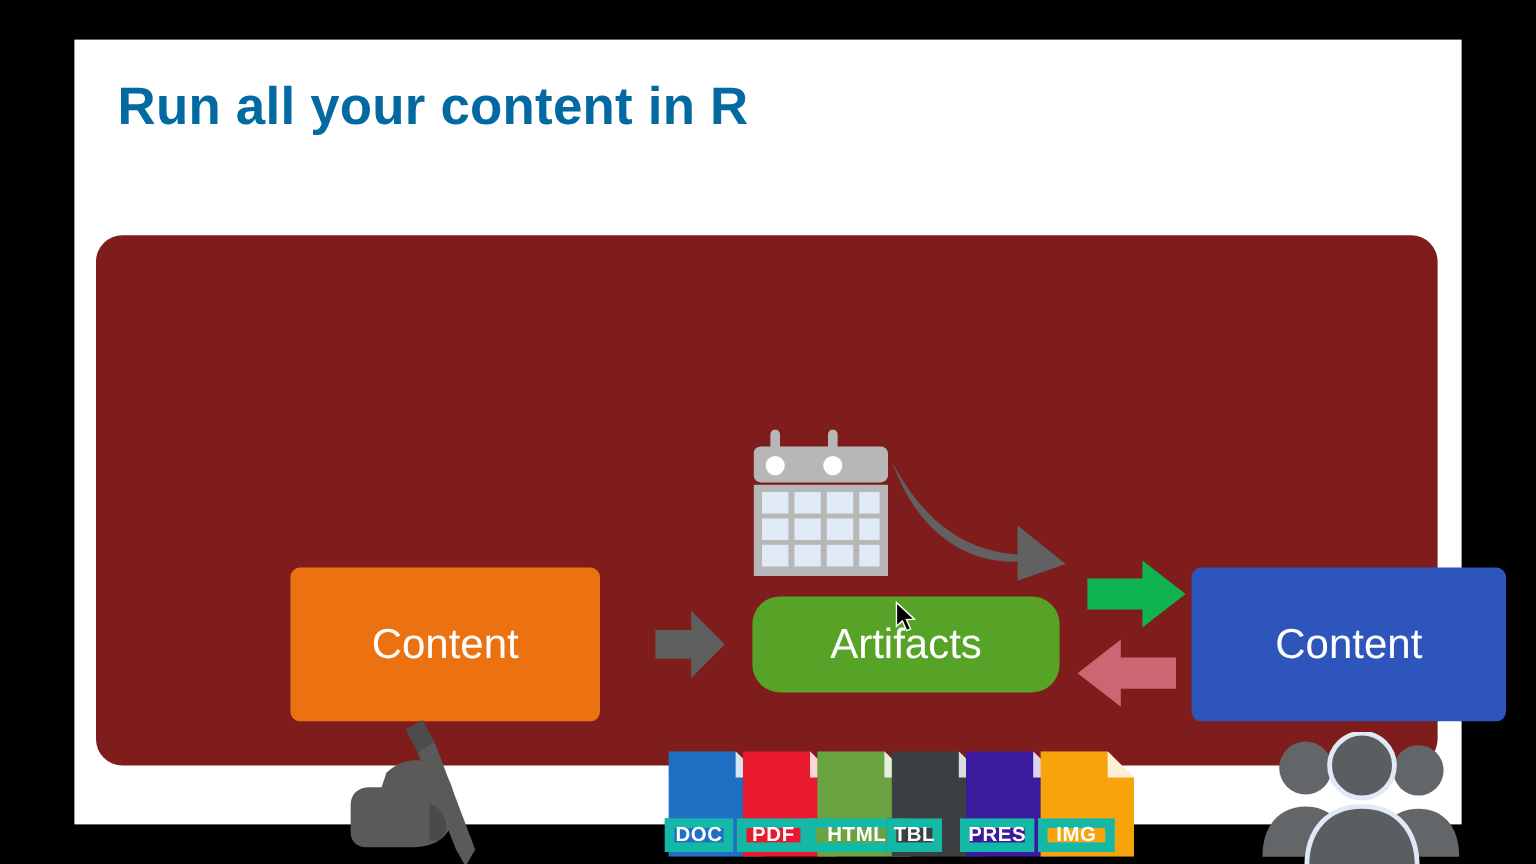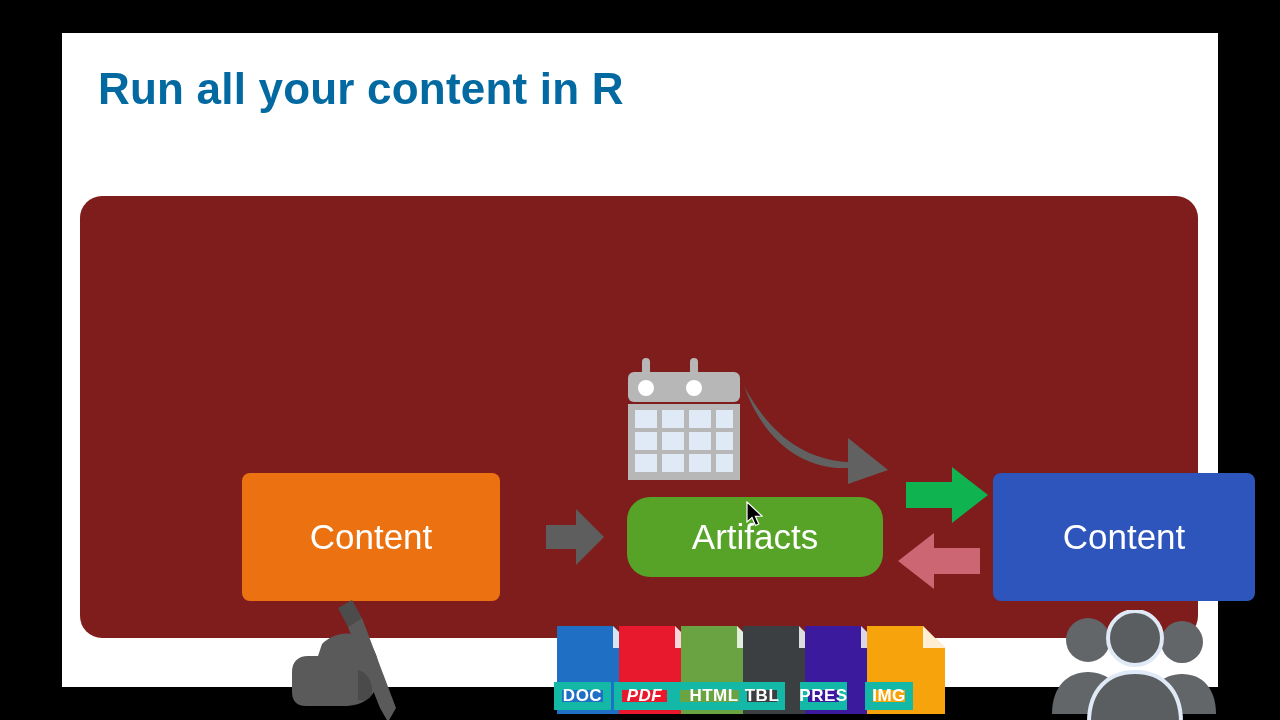--- a/index.html
+++ b/index.html
@@ -274,25 +274,25 @@
       <svg class="file-doc" style="left:248px;" viewBox="0 0 78 88">
         <path d="M0 0 L56 0 L78 22 L78 88 L0 88 Z" fill="#3b1a9e"></path>
         <path d="M56 0 L78 22 L56 22 Z" fill="#ffffff" opacity="0.82"></path>
       </svg>
       <svg class="file-doc" style="left:310px;" viewBox="0 0 78 88">
         <path d="M0 0 L56 0 L78 22 L78 88 L0 88 Z" fill="#f7a30c"></path>
         <path d="M56 0 L78 22 L56 22 Z" fill="#ffffff" opacity="0.82"></path>
       </svg>
 
       <div class="file-badge" style="left:-3px; width:57px; background:#1f6fc4;">DOC</div>
-      <div class="file-badge" style="left:57px; width:61px; background:#e8192c;font-style:italic;">PDF</div>
+      <div class="file-badge" style="left:57px; width:61px; background:#e8192c;">PDF</div>
       <div class="file-badge" style="left:115px; width:84px; background:#6aa342;">HTML</div>
       <div class="file-badge" style="left:182px; width:46px; background:#3c3f41;">TBL</div>
-      <div class="file-badge" style="left:243px; width:47px; background:#3b1a9e;">PRES</div>
-      <div class="file-badge" style="left:308px; width:48px; background:#f7a30c;">IMG</div>
+      <div class="file-badge" style="left:243px; width:62px; background:#3b1a9e;">PRES</div>
+      <div class="file-badge" style="left:308px; width:64px; background:#f7a30c;">IMG</div>
     </div>
 
     <svg id="icon-people-group" viewBox="0 0 186 112">
 
       <circle cx="46" cy="30" r="22" fill="#636669"></circle>
       <path d="M10 104 C 10 76, 26 62, 46 62 C 66 62, 82 76, 82 104 Z" fill="#636669"></path>
 
       <circle cx="140" cy="32" r="21" fill="#636669"></circle>
       <path d="M106 104 C 106 78, 120 64, 140 64 C 160 64, 174 78, 174 104 Z" fill="#636669"></path>
 

